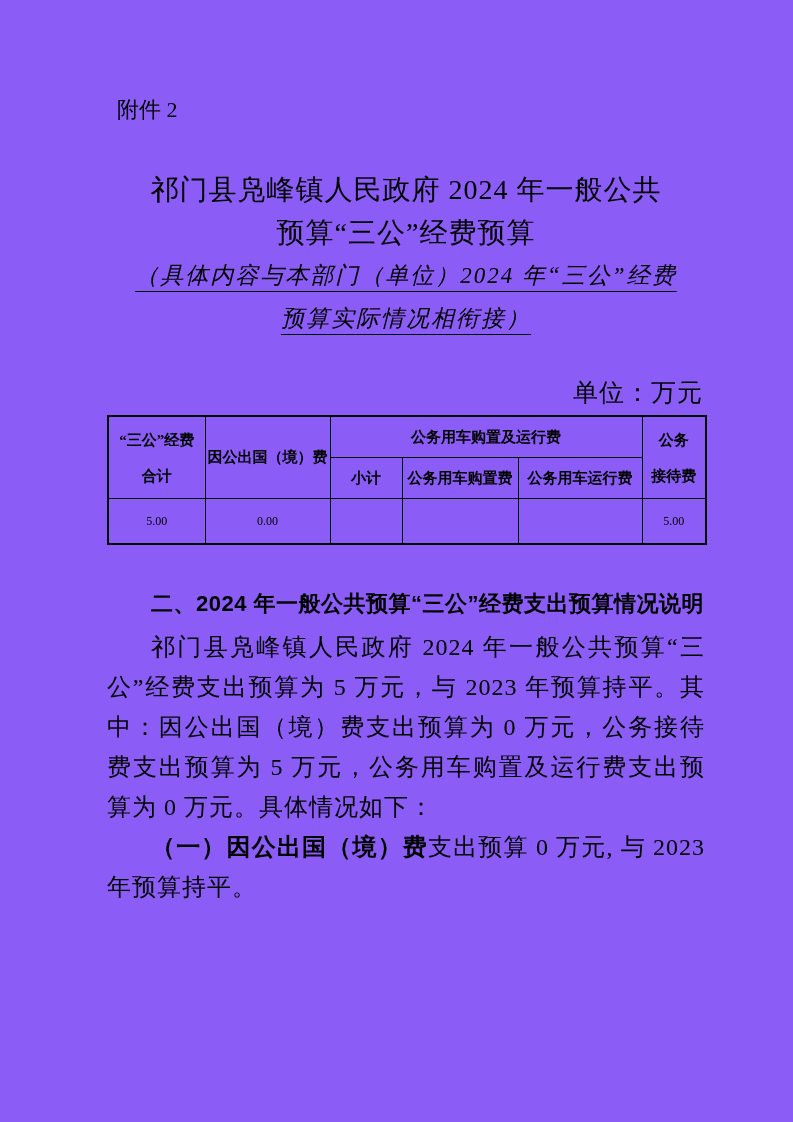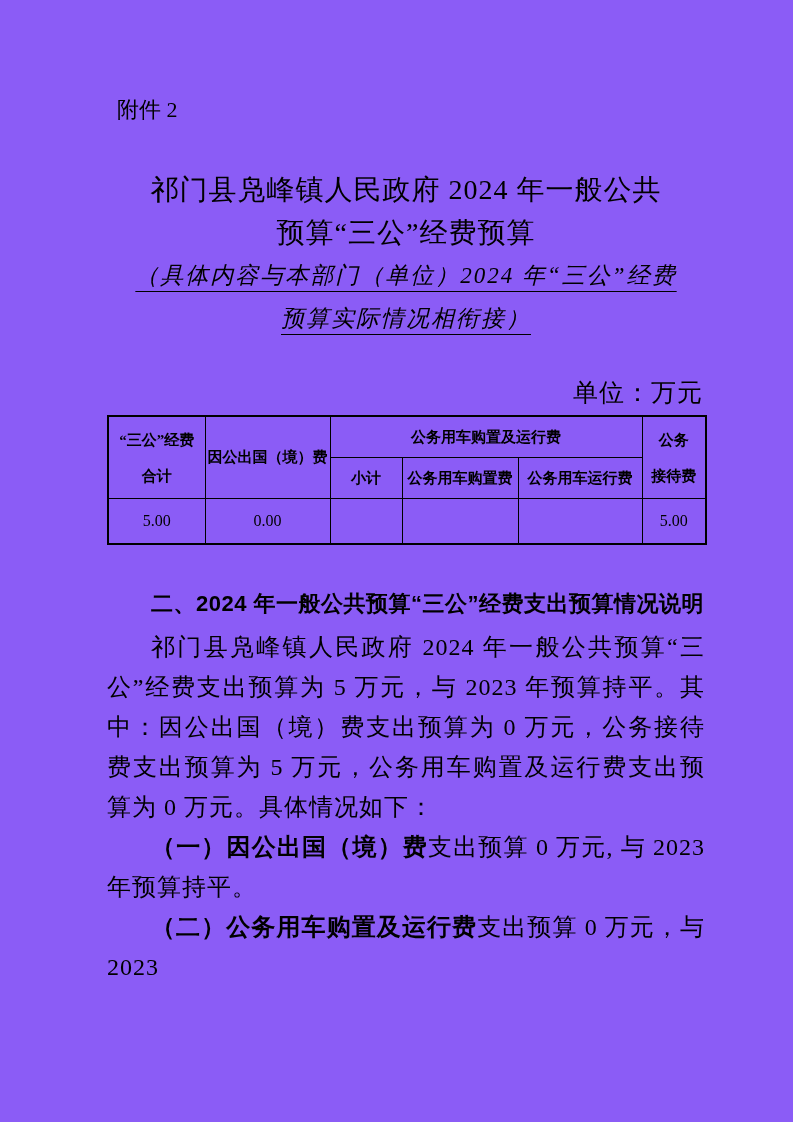--- a/index.html
+++ b/index.html
@@ -27,21 +27,21 @@
     border:2px solid #000;
   }
   table.budget td{
     border:1px solid #000;text-align:center;vertical-align:middle;
     font-size:15px;padding:2px;overflow:hidden;
   }
   table.budget .hdr{font-weight:bold;}
   table.budget .hline{display:block;line-height:36px;}
   table.budget tr.hrow1 td{height:36px;}
   table.budget tr.hrow2 td{height:36px;}
-  table.budget tr.drow td{height:40px;font-size:16px;font-weight:normal;}
+  table.budget tr.drow td{height:40px;font-size:12px;font-weight:normal;}
   td.val-left{text-align:left;padding-left:7px;}
   .sec2-heading{margin-top:44px;}
   .body-para{
     font-size:24px;line-height:40px;margin:0;text-align:justify;
     text-indent:44px;letter-spacing:1px;
   }
   .body-para.first{margin-top:8px;}
   .body-para b{letter-spacing:1px;}
 </style>
 </head>
@@ -101,15 +101,14 @@
       </tr>
     </tbody>
   </table>
 
   <h2 class="sec-heading sec2-heading">二、2024 年一般公共预算“三公”经费支出预算情况说明</h2>
 
   <p class="body-para first">祁门县凫峰镇人民政府 2024 年一般公共预算“三公”经费支出预算为 5 万元，与 2023 年预算持平。其中：因公出国（境）费支出预算为 0 万元，公务接待费支出预算为 5 万元，公务用车购置及运行费支出预算为 0 万元。具体情况如下：</p>
 
   <p class="body-para"><b>（一）因公出国（境）费</b><span>支出预算 0 万元, 与 2023 年预算持平。</span></p>
 
-  <p class="body-para"><b>（二）公务用车购置及运行费</b><span>支出预算 0 万元，与 2023</span></p>
 
 </div>
 
 </body></html>

